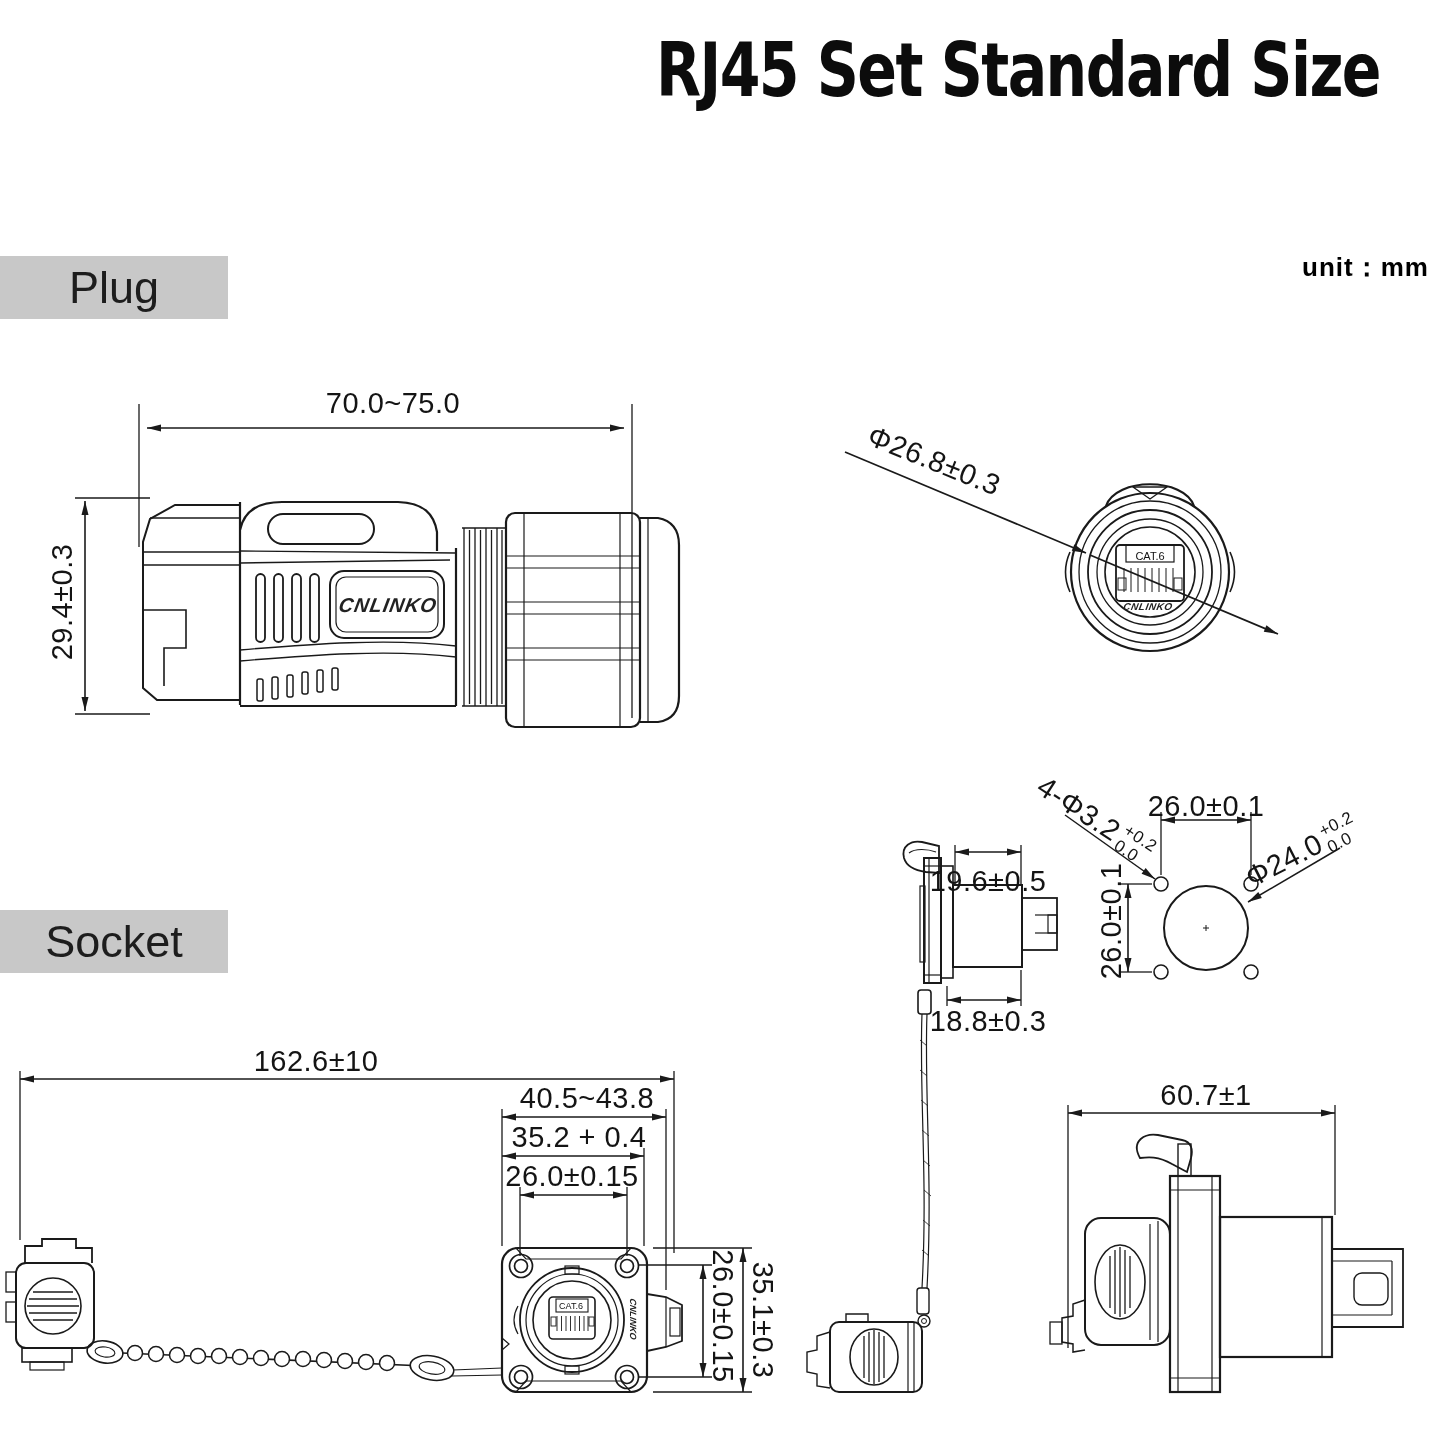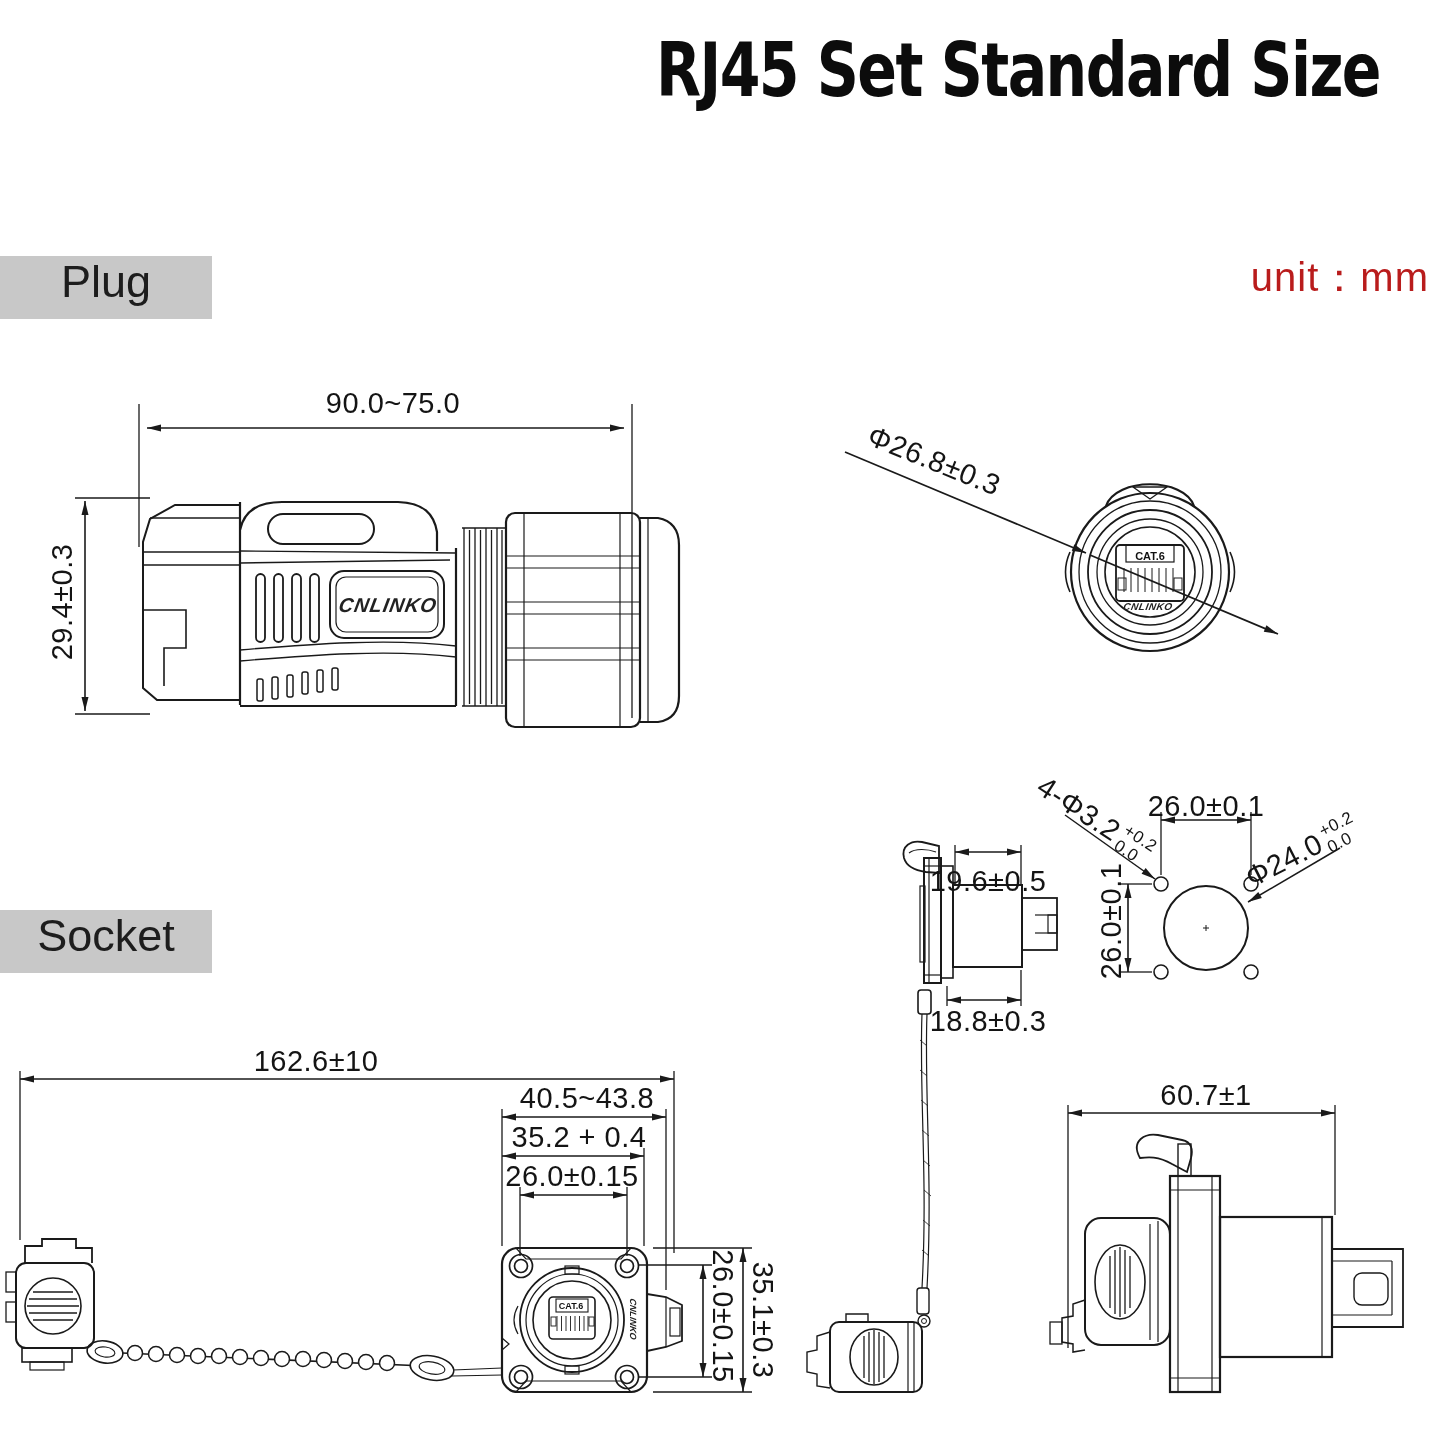--- a/index.html
+++ b/index.html
@@ -7,44 +7,44 @@
     width:1438px;height:1438px;position:relative;background:#ffffff;
     font-family:"Liberation Sans",sans-serif;color:#161616;overflow:hidden;
   }
   svg{position:absolute;left:0;top:0;}
   .title{
     position:absolute;left:656px;top:26px;
     font-family:"DejaVu Sans",sans-serif;font-weight:bold;font-size:75px;
     color:#0c0c0c;letter-spacing:-2px;white-space:nowrap;
     transform:scaleX(0.78);transform-origin:left top;
   }
-  .unit{position:absolute;right:9px;top:250px;font-size:40px;color:#b91c1c;letter-spacing:1px;}
+  .unit{position:absolute;right:9px;top:250px;font-size:26px;color:#000000;letter-spacing:1px;font-weight:bold;}
   .tag{
-    position:absolute;left:0;width:212px;height:63px;background:#c8c8c8;
-    display:flex;align-items:flex-start;justify-content:center;
+    position:absolute;left:0;width:228px;height:63px;background:#c8c8c8;
+    display:flex;align-items:center;justify-content:center;
     font-size:45px;color:#1d1d1d;
   }
   .tag.plug{top:256px;}
   .tag.socket{top:910px;}
   .lbl{
     position:absolute;transform:translate(-50%,-50%);
     font-size:29px;color:#141414;white-space:nowrap;letter-spacing:0.5px;
     display:flex;align-items:center;
   }
   .r-90{transform:translate(-50%,-50%) rotate(-90deg);}
   .r90{transform:translate(-50%,-50%) rotate(90deg);}
   .r22{transform:translate(-50%,-50%) rotate(22deg);}
   .r33{transform:translate(-50%,-50%) rotate(33deg);}
   .rm27{transform:translate(-50%,-50%) rotate(-27deg);}
   .tol{display:inline-flex;flex-direction:column;font-size:17px;line-height:1.05;margin-left:4px;}
   .brand{position:absolute;transform:translate(-50%,-50%) skewX(-10deg);font-style:italic;font-weight:bold;color:#222;white-space:nowrap;}
   .brand.side{left:388px;top:605px;font-size:20px;letter-spacing:1px;}
   .brand.pfront{left:1148px;top:606px;font-size:10px;letter-spacing:0.5px;}
   .brand.sfront{left:633px;top:1319px;font-size:9px;transform:translate(-50%,-50%) rotate(90deg) skewX(-10deg);}
-  .jacklbl{position:absolute;transform:translate(-50%,-50%);font-weight:bold;color:#111;white-space:nowrap;}
+  .jacklbl{position:absolute;transform:translate(-50%,-50%);font-weight:normal;color:#111;white-space:nowrap;}
   .jacklbl.pfront{left:1150px;top:556px;font-size:11px;}
   .jacklbl.sfront{left:571px;top:1306px;font-size:9px;}
 </style>
 </head>
 <body>
 
 <svg width="1438" height="1438" viewBox="0 0 1438 1438">
   <defs>
     <marker id="arr" markerUnits="userSpaceOnUse" markerWidth="15" markerHeight="8" viewBox="0 0 15 8" refX="14.5" refY="4" orient="auto-start-reverse">
       <path d="M0.5,0.5 L14.5,4 L0.5,7.5 Z" fill="#1a1a1a" stroke="none"></path>
@@ -396,21 +396,21 @@
 <div class="title">RJ45 Set Standard Size</div>
 <div class="unit">unit：mm</div>
 
 <div class="tag plug">
   <span>Plug</span>
 </div>
 <div class="tag socket">
   <span>Socket</span>
 </div>
 
-<div class="lbl" style="left:393px;top:403px">90.0~75.0</div>
+<div class="lbl" style="left:393px;top:403px">70.0~75.0</div>
 <div class="lbl r-90" style="left:62px;top:602px">29.4±0.3</div>
 <div class="lbl r22" style="left:934px;top:461px">Φ26.8±0.3</div>
 
 <div class="lbl" style="left:988px;top:881px">19.6±0.5</div>
 <div class="lbl" style="left:988px;top:1021px">18.8±0.3</div>
 
 <div class="lbl" style="left:1206px;top:806px">26.0±0.1</div>
 <div class="lbl r-90" style="left:1111px;top:921px">26.0±0.1</div>
 <div class="lbl r33" style="left:1095px;top:820px">
   <span>4-Φ3.2</span>

